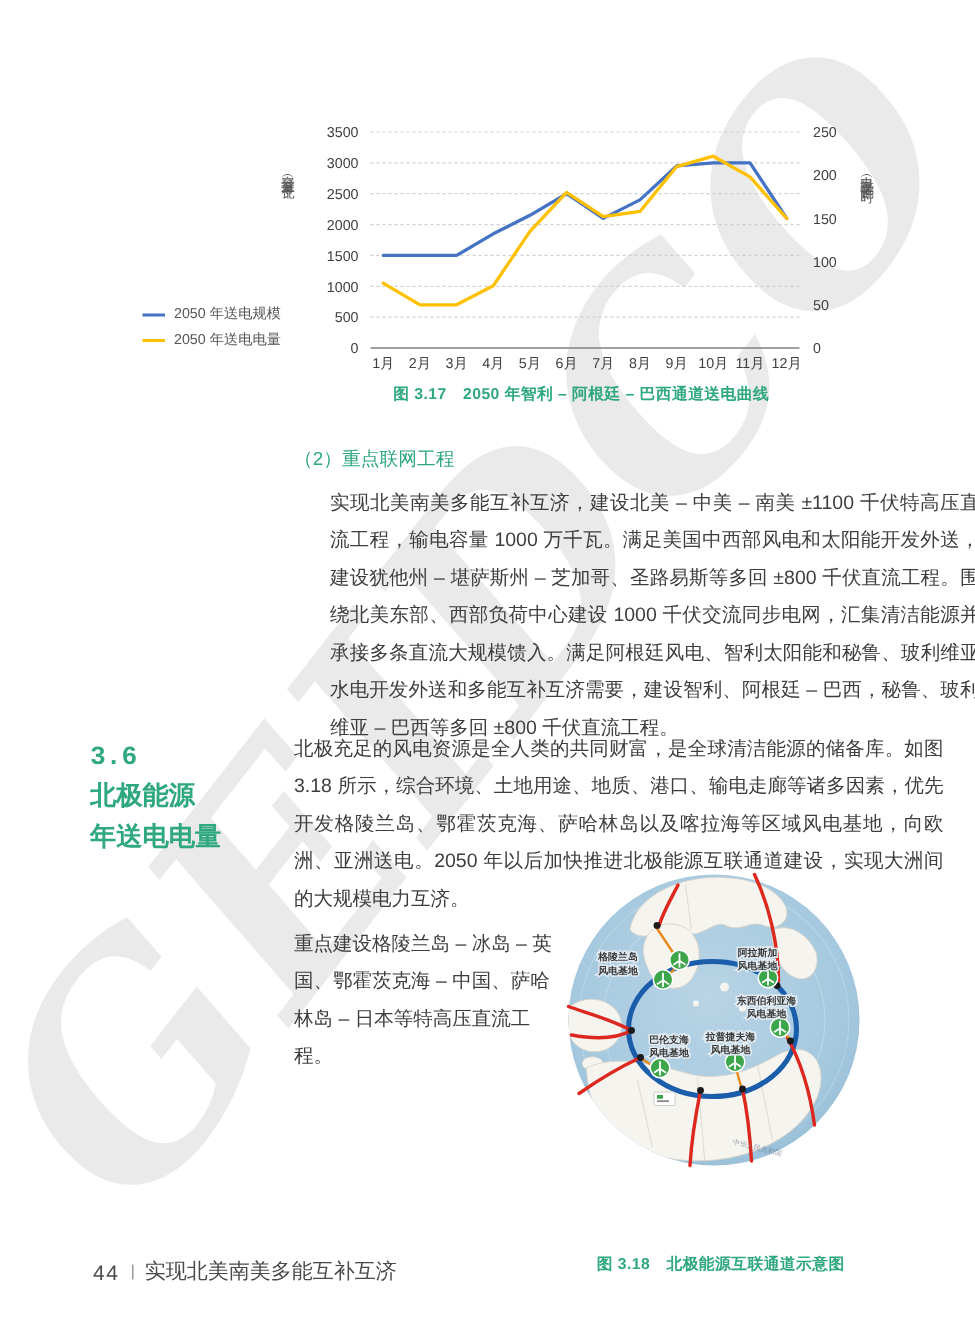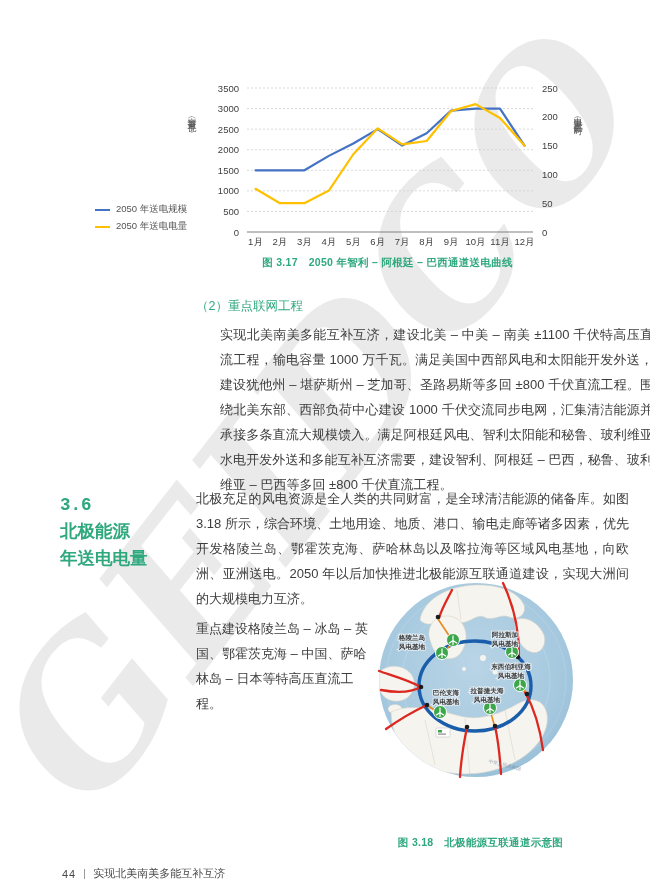--- a/index.html
+++ b/index.html
@@ -41,21 +41,21 @@
   .para { position:absolute; font-size:13px; line-height:25px; color:#3d3d3d; text-align:justify; }
   #para1 { left:196px; top:322px; width:433px;margin-left:24px; }
   #para2 { left:196px; top:486px; width:433px; }
   #para3 { left:196px; top:616px; width:174px; text-align:left; }
   #side-heading { position:absolute; left:60px; top:492px; color:#2fa87e; font-weight:bold; font-size:17.5px; line-height:27px;font-family:Liberation Mono, monospace; }
 
   
   #map-svg { position:absolute; left:365px; top:580px; }
 
   
-  #footer { position:absolute; left:62px; top:866px; display:flex; align-items:center; font-size:11px; color:#4a4a4a; }
+  #footer { position:absolute; left:62px; top:839px; display:flex; align-items:center; font-size:14px; color:#4a4a4a; }
   #footer .vbar { width:1px; height:10px; background:#9a9a9a; margin:0 8px; }
   #footer .page-num { letter-spacing:1px; }
 </style>
 </head>
 <body>
 
 <div class="page">
 
   <div class="watermark">GEIDCO</div>
 

